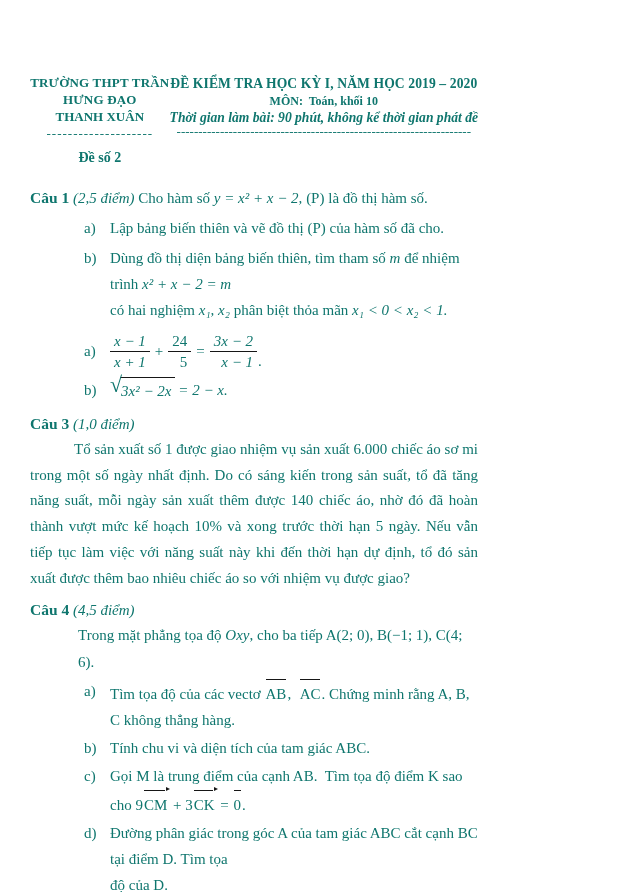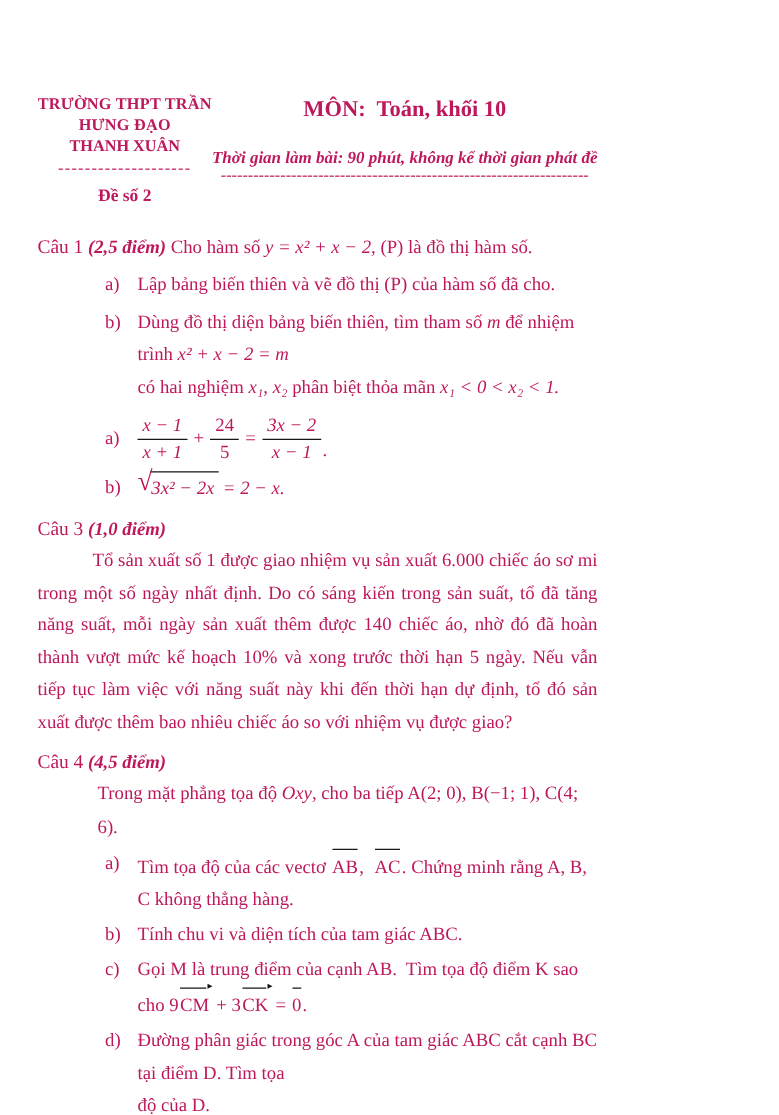--- a/index.html
+++ b/index.html
@@ -1,61 +1,61 @@
 <!DOCTYPE html>
 <html lang="vi"><head>
 <meta charset="utf-8">
 <style>
   html,body{margin:0;padding:0;background:#ffffff;}
   .page{
     width:506px;height:892px;box-sizing:border-box;
     padding:75px 28px 0 30px;
-    background:#ffffff;color:#be185d;
+    background:#ffffff;color:#0f766e;
     font-family:"Liberation Serif","DejaVu Serif",serif;
     font-size:15px;line-height:1.4;overflow:hidden;position:relative;
   }
   .bold{font-weight:bold;}
   .bi{font-weight:bold;font-style:italic;}
   .m{font-style:italic;}
   .pre{white-space:pre-wrap;}
 
   
   .header{display:flex;align-items:flex-start;}
   .hdr-left{width:250px;text-align:center;font-size:13px;line-height:1.3;}
   .hdr-left .school{letter-spacing:.2px;}
   .hdr-left .divider{line-height:1;margin-top:1px;letter-spacing:1px;}
   .hdr-left .code{margin-top:9px;font-size:14px;}
   .hdr-right{flex:1;text-align:center;line-height:1.3;}
   .hdr-right .title{font-size:13.6px;white-space:nowrap;letter-spacing:.1px;}
-  .hdr-right .subject{font-size:18px;margin-top:1px;}
-  .hdr-right .duration{font-size:13.6px;margin-top:18px;white-space:nowrap;}
+  .hdr-right .subject{font-size:12px;margin-top:1px;}
+  .hdr-right .duration{font-size:13.6px;margin-top:0;white-space:nowrap;}
   .hdr-right .divider{line-height:.8;letter-spacing:0;font-size:13px;overflow:hidden;white-space:nowrap;}
 
   
   .q-head{line-height:26px;}
   .q3-head,.q4-head{line-height:24px;}
   .q1{margin-top:18px;}
   .q2{margin-top:6px;}
   .q3{margin-top:8px;}
   .q4{margin-top:6px;}
-  .q-label{font-weight:normal;font-size:15.5px;}
-  .q-points{font-style:italic;font-weight:bold;}
+  .q-label{font-weight:bold;font-size:15.5px;}
+  .q-points{font-style:italic;font-weight:normal;}
   .item{display:flex;margin-left:54px;line-height:26px;margin-top:2px;}
   .item .lbl{min-width:26px;flex-shrink:0;}
   .item .txt{flex:1;}
   .q1 .item-a{margin-top:4px;line-height:27px;}
   .q1 .item-b{margin-top:3px;line-height:26px;}
   .para{ text-align:justify;text-indent:44px;line-height:25.8px;margin-top:1px;}
   .q4-intro{margin-left:48px;line-height:27px;}
 
   
   .eq-item{display:flex;margin-left:54px;margin-top:2px;align-items:center;min-height:46px;}
   .eq-item .lbl{min-width:26px;flex-shrink:0;}
   .eqline{display:inline-flex;align-items:center;}
-  .frac{display:inline-block;text-align:center;font-style:italic;font-size:15px;line-height:1.25;}
+  .frac{display:inline-block;text-align:right;font-style:italic;font-size:15px;line-height:1.25;}
   .frac .num{display:block;padding:0 4px 1px;}
   .frac .den{display:block;border-top:1.4px solid #161616;padding:1px 4px 0;}
   .frac.up{font-style:normal;}
   .op{padding:0 5px;}
   .enddot{align-self:flex-end;padding-left:1px;}
 
   
   .sqrt{display:inline-flex;align-items:flex-start;}
   .sqrt .sign{font-size:22px;line-height:1;font-style:normal;transform:translateY(-3px);}
   .sqrt .rb{border-top:1.4px solid #161616;padding:0 3px 0 1px;margin-left:-2px;font-style:italic;text-align:center;}
@@ -78,20 +78,21 @@
 <div class="page">
 
   <div class="header">
     <div class="hdr-left">
       <div class="bold school">TRƯỜNG THPT TRẦN HƯNG ĐẠO</div>
       <div class="bold">THANH XUÂN</div>
       <div class="divider">--------------------</div>
       <div class="bold code">Đề số 2</div>
     </div>
     <div class="hdr-right">
+      <div class="bold title">ĐỀ KIỂM TRA HỌC KỲ I, NĂM HỌC 2019 – 2020</div>
       <div class="bold subject pre">MÔN:  Toán, khối 10</div>
       <div class="bi duration">Thời gian làm bài: 90 phút, không kể thời gian phát đề</div>
       <div class="divider">--------------------------------------------------------------------</div>
     </div>
   </div>
 
   <section class="q1">
     <div class="q-head"><span class="q-label">Câu 1</span><span> </span><span class="q-points">(2,5 điểm)</span><span> Cho hàm số </span><span class="m">y = x² + x − 2,</span><span> (P) </span><span>là đồ thị hàm số.</span></div>
     <div class="item item-a">
         <span class="lbl">a)</span>

